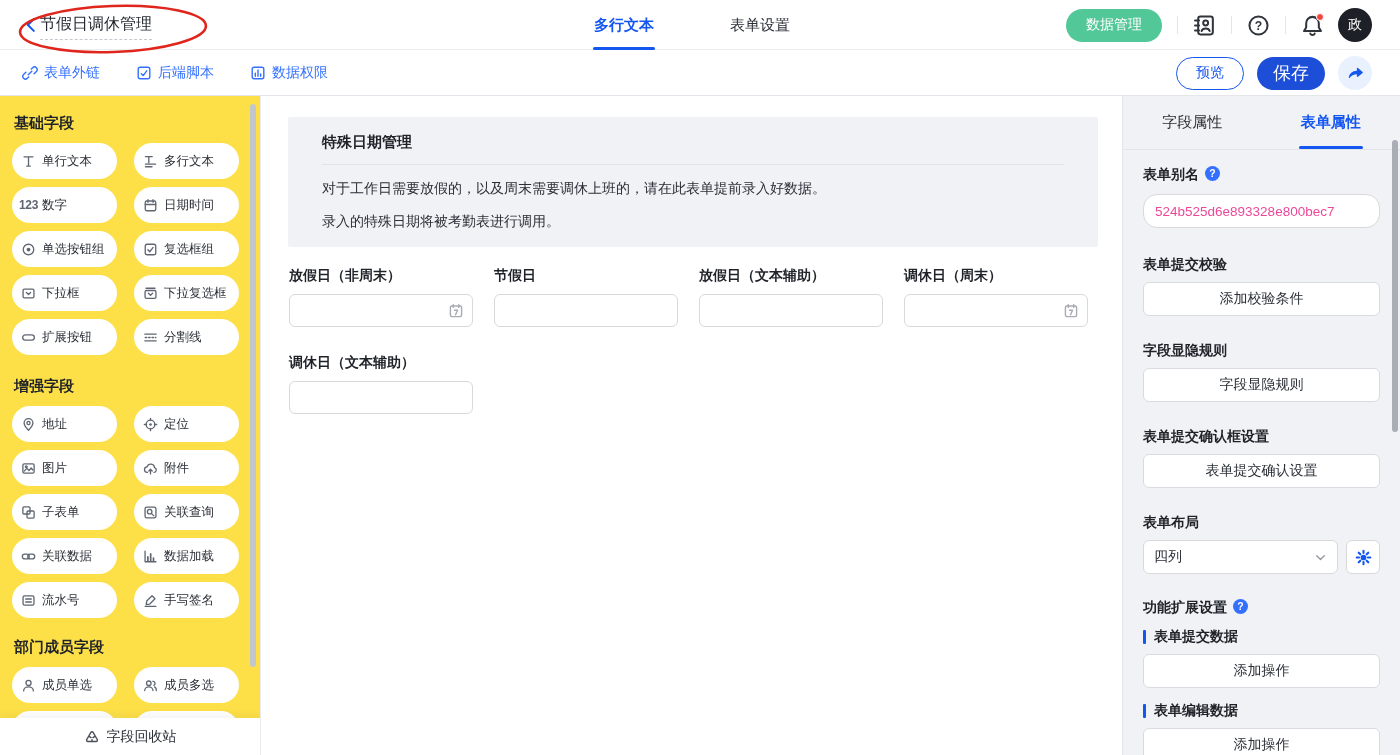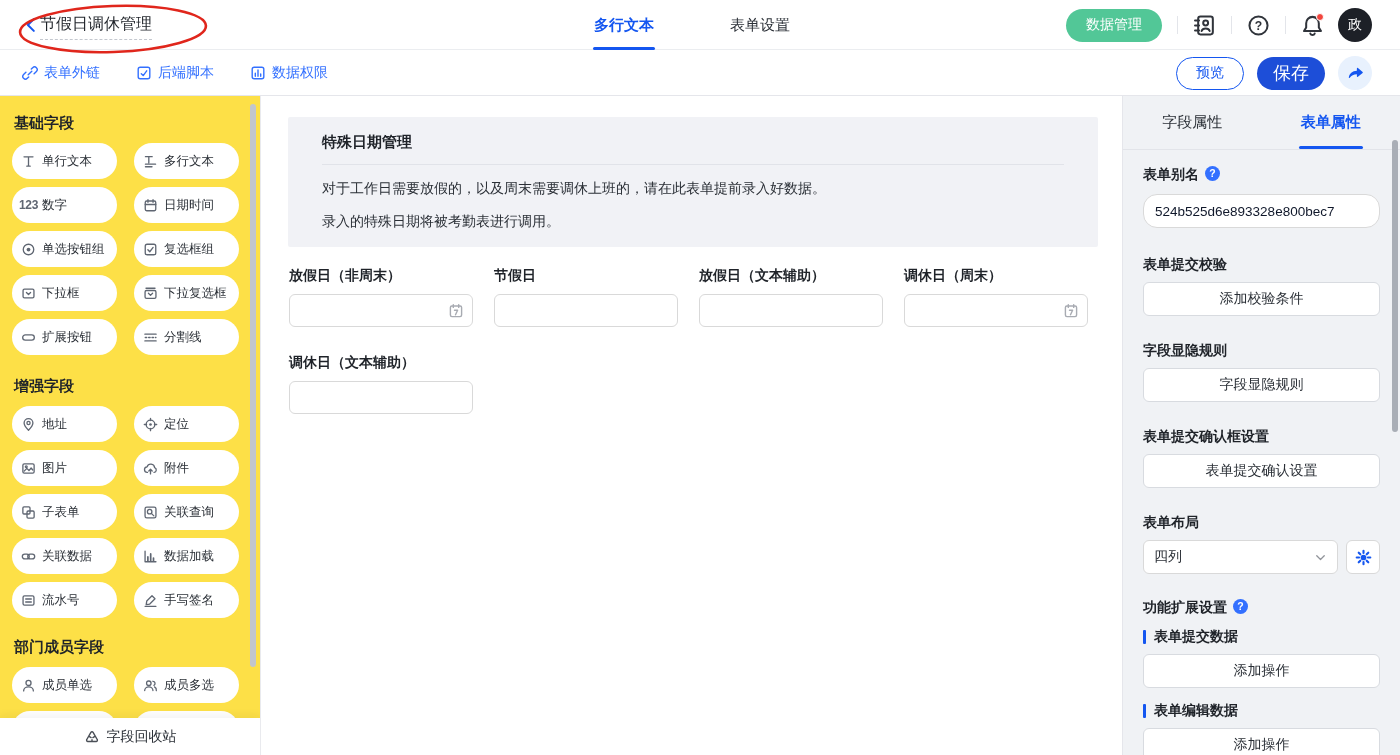--- a/index.html
+++ b/index.html
@@ -58,21 +58,21 @@
 
   
   .panel{position:absolute;left:1122px;top:96px;width:278px;height:659px;background:#f0f2f5;border-left:1px solid #e5e6eb}
   .ptabs{display:flex;height:54px;border-bottom:1px solid #e2e4e9}
   .ptab{flex:1;display:flex;align-items:center;justify-content:center;font-size:15px;color:#2a2f36;position:relative;cursor:pointer}
   .ptab.active{color:#1456f0;font-weight:600}
   .ptab .uline{position:absolute;left:50%;transform:translateX(-50%);bottom:0;width:64px;height:3px;background:#1456f0;border-radius:2px}
   .panel-body{padding:16px 20px 0 20px}
   .plabel{font-size:14px;font-weight:600;color:#1f2329;display:flex;align-items:flex-start;gap:6px}
   .qbadge{display:inline-flex;width:15px;height:15px;border-radius:50%;background:#3370ff;color:#fff;font-size:10.5px;line-height:1;align-items:center;justify-content:center;font-weight:700;cursor:pointer}
-  .pinput{width:100%;height:34px;background:#fff;border:1px solid #d9d9d9;border-radius:14px;padding:0 11px;font-size:13.5px;color:#0f172a;outline:none;margin-top:10px}
+  .pinput{width:100%;height:34px;background:#fff;border:1px solid #d9d9d9;border-radius:14px;padding:0 11px;font-size:13.5px;color:#ec4899;outline:none;margin-top:10px}
   .pbtn{width:100%;height:34px;background:#fff;border:1px solid #d8dbe0;border-radius:6px;font-size:14px;color:#2a2f36;display:flex;align-items:center;justify-content:center;margin-top:8px;cursor:pointer}
   .mt28{margin-top:28px}.mt26{margin-top:26px}.mt25{margin-top:25px}.mt14{margin-top:14px}.mt11{margin-top:11px}
   .layout-row{display:flex;gap:8px;margin-top:8px}
   .pselect{flex:1;height:34px;background:#fff;border:1px solid #d9d9d9;border-radius:6px;display:flex;align-items:center;padding:0 10px;font-size:14px;color:#2a2f36;cursor:pointer;position:relative}
   .pselect .arr{position:absolute;right:9px;top:9px;width:15px;height:15px;color:#909399}
   .gearbtn{width:34px;height:34px;background:#fff;border:1px solid #d9d9d9;border-radius:6px;display:flex;align-items:center;justify-content:center;color:#1456f0;cursor:pointer}
   .gearbtn .ic{width:17px;height:17px}
   .grp-label{font-size:14px;font-weight:600;color:#1f2329;display:flex;align-items:center}
   .grp-label::before{content:"";display:inline-block;width:3px;height:14px;background:#1456f0;border-radius:1px;margin-right:8px}
   .sb-panel{position:absolute;right:2px;top:44px;width:6px;height:292px;background:#a9aeb6;border-radius:3px;z-index:4}

